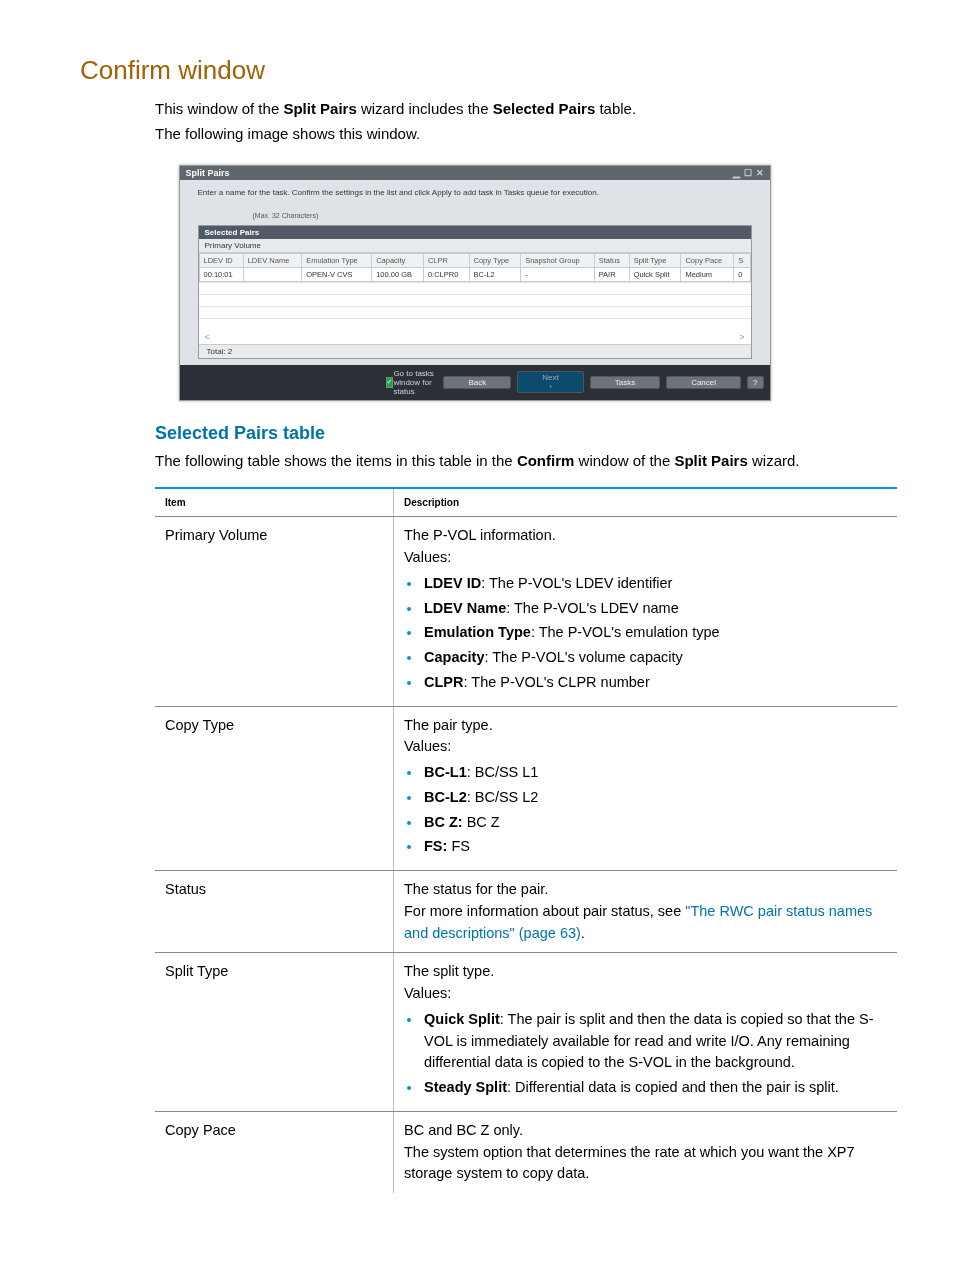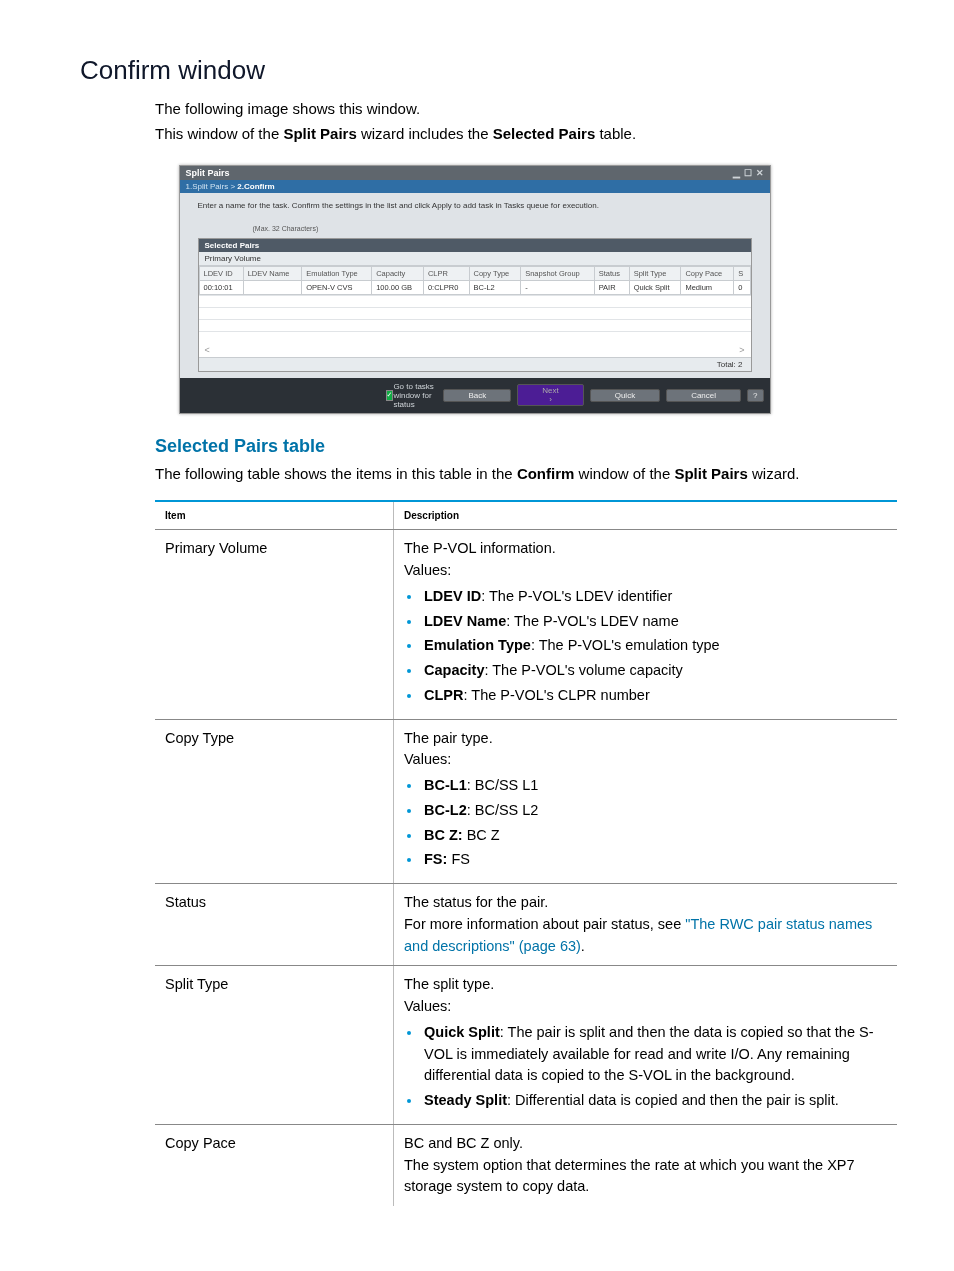--- a/index.html
+++ b/index.html
@@ -11,21 +11,21 @@
     width: 954px;
   }
   .page {
     padding: 55px 60px 30px 55px;
     box-sizing: border-box;
     width: 954px;
   }
   h1.section-title {
     font-size: 26px;
     font-weight: 400;
-    color: #0f172a;
+    color: #a16207;
     margin: 0 0 12px 25px;
   }
   h2.subsection-title {
     font-size: 18px;
     font-weight: 700;
     color: #0073a8;
     margin: 22px 0 6px 100px;
   }
   .body-indent {
     margin-left: 100px;
@@ -96,35 +96,35 @@
     border: 1px solid #c8ccd0;
     padding: 2px 4px;
     text-align: left;
     white-space: nowrap;
     font-weight:400;
     overflow:hidden;
   }
   table.sp-table th { background:#eef1f3; color:#555; }
   .empty-rows div { border-top:1px solid #e1e4e7; height:11px; }
   .sp-scroll { padding:2px 6px; color:#999; font-size:9px; display:flex; justify-content:space-between; }
-  .sp-total { text-align:right; font-size:8px; padding:2px 8px; background:#e7ebee; border-top:1px solid #c8ccd0; }
+  .sp-total { text-align:left; font-size:8px; padding:2px 8px; background:#e7ebee; border-top:1px solid #c8ccd0; }
   .wizard-footer {
     background:#2b3036;
     display:flex;
     justify-content:flex-end;
     gap:6px;
     padding:4px 6px;
     align-items:center;
   }
   .wizard-footer .chk { color:#cfd4d8; font-size:8px; margin-right:auto; display:flex; align-items:center; gap:0; padding-left:200px;}
   .wizard-footer .chk .box { width:9px; height:9px; border:1px solid #888; background:#1a4; display:inline-flex; align-items:center; justify-content:center; color:#fff; font-size:7px; }
   .wizard-footer button {
     font-size:8px; padding:1px 24px; border:1px solid #555; background:#6d737a; color:#eee; border-radius:2px;
   }
-  .wizard-footer button.disabled { color:#aaa; background:#4c1d95; }
+  .wizard-footer button.disabled { color:#aaa; background:#0c4a6e; }
   .wizard-footer button.help { padding:1px 5px; }
 
   
   table.desc {
     width: 742px;
     border-collapse: collapse;
     margin: 16px 0 0 100px;
     font-size: 14px;
   }
   table.desc th {
@@ -152,37 +152,34 @@
   a.ref { color:#0073a8; text-decoration:none; }
 </style>
 </head>
 <body>
 
 <div class="page">
 
   <h1 class="section-title">Confirm window</h1>
 
   <div class="body-indent">
-    <p>The following image shows this window.</p>
     <p>
       <span>This window of the </span><b>Split Pairs</b><span> wizard includes the </span><b>Selected Pairs</b><span> table.</span>
     </p>
+    <p>The following image shows this window.</p>
   </div>
 
   <div class="wizard">
     <div class="wizard-title">
       <span>Split Pairs</span>
       <span class="win-icons">
         <span>▁</span>
         <span>☐</span>
         <span>✕</span>
       </span>
-    </div>
-    <div class="wizard-breadcrumb">
-      <span>1.Split Pairs</span><span>  &gt;  </span><span class="current">2.Confirm</span>
     </div>
     <div class="wizard-body">
       <div class="wizard-instr">Enter a name for the task. Confirm the settings in the list and click Apply to add task in Tasks queue for execution.</div>
       <div class="wizard-charnote">(Max. 32 Characters)</div>
 
       <div class="sel-pairs">
         <div class="sel-pairs-tab">Selected Pairs</div>
         <div class="sp-th-primary">Primary Volume</div>
         <table class="sp-table">
           <thead>
@@ -229,21 +226,21 @@
         <div class="sp-total">Total: 2</div>
       </div>
     </div>
     <div class="wizard-footer">
       <span class="chk">
         <span class="box">✓</span>
         <span>Go to tasks window for status</span>
       </span>
       <button>Back</button>
       <button class="disabled">Next ›</button>
-      <button>Quick</button>
+      <button>Tasks</button>
       <button>Cancel</button>
       <button class="help">?</button>
     </div>
   </div>
 
   <h2 class="subsection-title">Selected Pairs table</h2>
   <div class="body-indent">
     <p>
       <span>The following table shows the items in this table in the </span><b>Confirm</b><span> window of the </span><b>Split Pairs</b><span> wizard.</span>
     </p>

